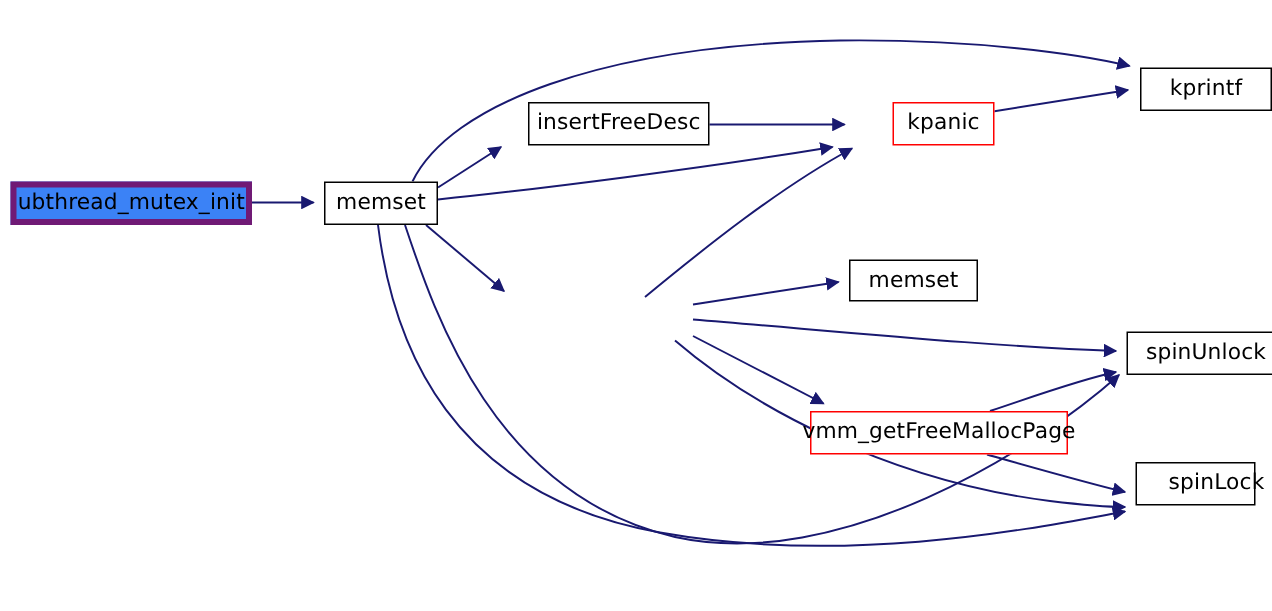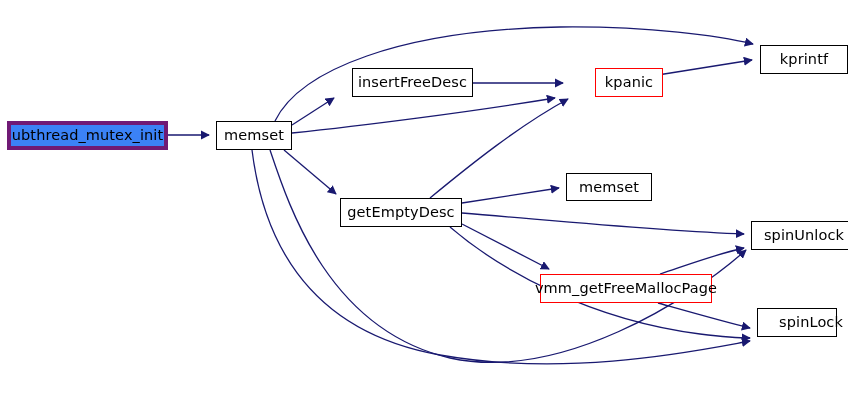--- a/index.html
+++ b/index.html
@@ -92,23 +92,20 @@
   </div>
   <div class="node danger" style="left: 571px; top: 68px; width: 68px; height: 29px;">
     <span class="node-label">kpanic</span>
   </div>
   <div class="node" style="left: 760px; top: 45px; width: 88px; height: 29px;">
     <span class="node-label">kprintf</span>
   </div>
   <div class="node" style="left: 566px; top: 173px; width: 86px; height: 28px;">
     <span class="node-label">memset</span>
   </div>
-  <div class="node" style="left: 340px; top: 198px; width: 122px; height: 29px;">
-    <span class="node-label">getEmptyDesc</span>
-  </div>
   <div class="node" style="left: 751px; top: 221px; width: 106px; height: 29px;">
     <span class="node-label">spinUnlock</span>
   </div>
   <div class="node danger" style="left: 516px; top: 274px; width: 172px; height: 29px;">
     <span class="node-label">vmm_getFreeMallocPage</span>
   </div>
   <div class="node" style="left: 757px; top: 308px; width: 80px; height: 29px; padding-left: 28px;">
     <span class="node-label">spinLock</span>
   </div>
 

